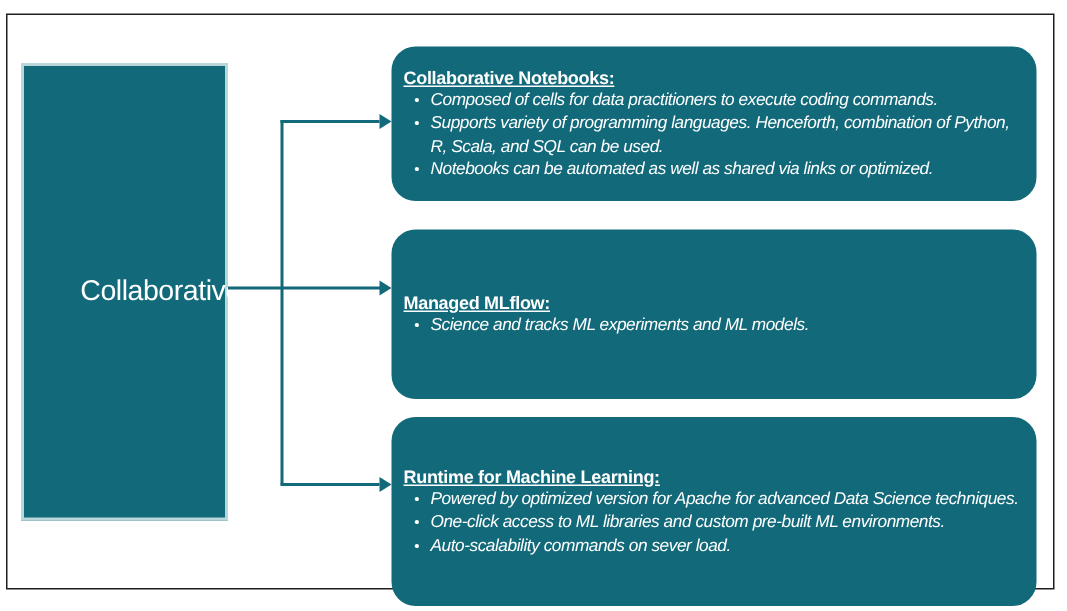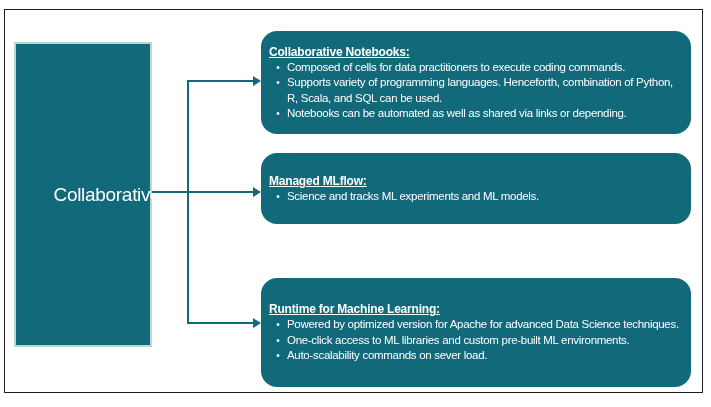--- a/index.html
+++ b/index.html
@@ -60,22 +60,22 @@
   .node-box{
     position:absolute;
     left:261px;width:430px;
     background:var(--teal);
     border-radius:16px;
     color:var(--text);
     display:flex;flex-direction:column;justify-content:center;
     padding:6px 10px 6px 8px;
   }
   .node-1{top:31px;height:103px;}
-  .node-2{top:153px;height:71px;}
-  .node-3{top:278px;height:109px;}
+  .node-2{top:153px;height:113px;}
+  .node-3{top:278px;height:126px;}
   .node-title{
     font-size:12px;
     font-weight:700;
     text-decoration:underline;
     letter-spacing:-0.2px;
     line-height:16px;
   }
   .bullet-row{
     display:flex;
     align-items:flex-start;
@@ -87,20 +87,21 @@
     line-height:15.5px;
     text-align:center;
     color:var(--text);
   }
   .bullet-text{
     flex:1;
     font-size:11.5px;
     line-height:15.5px;
     letter-spacing:-0.3px;
     color:var(--text);
+    font-style:italic;
   }
 </style>
 </head>
 <body>
 
 <div class="canvas">
 
   <div class="frame"></div>
 
   <div class="root-box">
@@ -123,21 +124,21 @@
         <div class="bullet-row">
           <span class="bullet-glyph">•</span>
           <span class="bullet-text">Composed of cells for data practitioners to execute coding commands.</span>
         </div>
         <div class="bullet-row">
           <span class="bullet-glyph">•</span>
           <span class="bullet-text">Supports variety of  programming languages. Henceforth, combination of  Python, R, Scala, and SQL can be used.</span>
         </div>
         <div class="bullet-row">
           <span class="bullet-glyph">•</span>
-          <span class="bullet-text">Notebooks can be automated as well as shared via links or depending.</span>
+          <span class="bullet-text">Notebooks can be automated as well as shared via links or optimized.</span>
         </div>
       </div>
   </div>
 
   <div class="node-box node-2">
     <div class="node-title">Managed MLflow:</div>
     <div class="bullet-list">
         <div class="bullet-row">
           <span class="bullet-glyph">•</span>
           <span class="bullet-text">Science and tracks ML experiments and ML models.</span>

